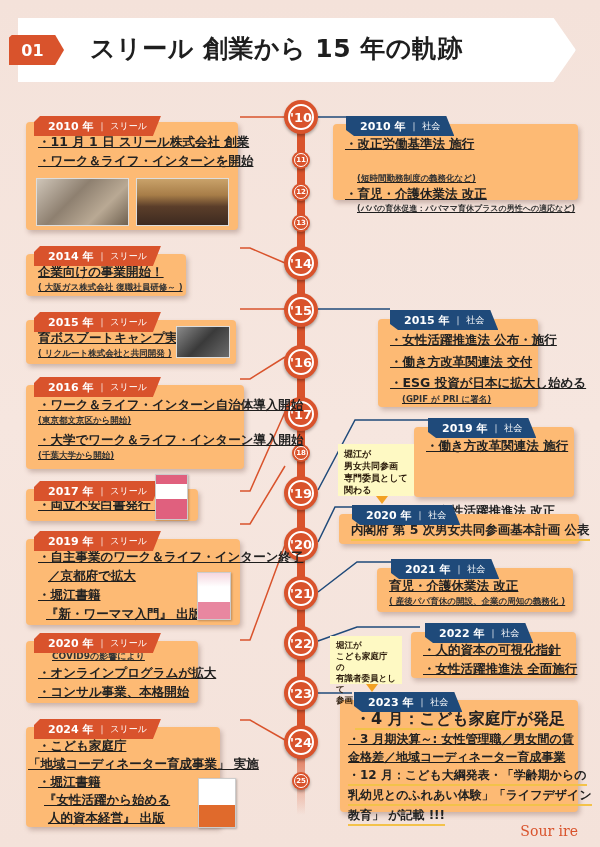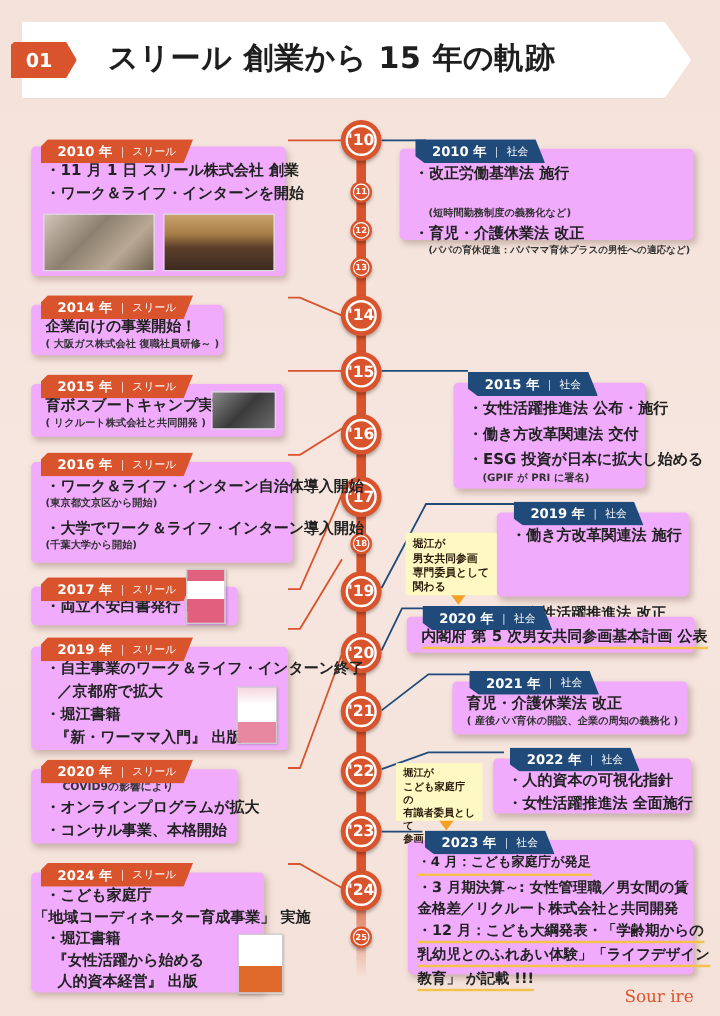--- a/index.html
+++ b/index.html
@@ -42,23 +42,24 @@
   .node::before {
     content: ""; position: absolute; border-radius: 50%;
     border: 2px solid #fff; inset: 4px;
   }
   .node.big { width: 34px; height: 34px; font-size: 13px; }
   .node.small { width: 18px; height: 18px; font-size: 7px; }
   .node.small::before { inset: 2px; border-width: 1px; }
 
   
   .card {
-    position: absolute; background: #f0abfc; border-radius: 4px;
+    position: absolute; background: #fdba74; border-radius: 4px;
     box-shadow: 2px 3px 5px rgba(90,50,40,0.28);
     padding: 10px 10px 6px 12px;
+    text-decoration: underline;
   }
   .tag {
     position: absolute; height: 20px; padding: 0 14px 0 14px;
     color: #fff; font-size: 11px; font-weight: bold;
     display: flex; align-items: center; white-space: nowrap;
   }
   .tag.orange { background: #d9532c; clip-path: polygon(6px 0, 100% 0, calc(100% - 8px) 100%, 0 100%, 0 6px); }
   .tag.navy { background: #1f4a7a; clip-path: polygon(0 0, calc(100% - 8px) 0, 100% 100%, 8px 100%, 0 calc(100% - 6px)); }
   .tag .sep { font-weight: normal; font-size: 9px; margin-left: 4px; }
 
@@ -286,23 +287,23 @@
   <div class="line">・人的資本の可視化指針</div>
   <div class="line">・女性活躍推進法 全面施行</div>
 </div>
 <div class="tag navy" style="left:425px;top:623px;">
     <span>2022 年</span>
     <span class="sep">｜</span>
     <span class="sep">社会</span>
   </div>
 
 <div class="card" style="left:340px;top:700px;width:238px;height:112px;padding:10px 6px 6px 8px;">
-  <div class="line" style="line-height:18px;font-size:11px;"><span class="ul">・4 月：こども家庭庁が発足</span></div>
+  <div class="line" style="line-height:18px;font-size:16px;text-align:center;"><span class="ul">・4 月：こども家庭庁が発足</span></div>
   <div class="line" style="line-height:18px;font-size:12px;"><span>・3 月期決算～: 女性管理職／男女間の賃</span></div>
-  <div class="line" style="line-height:18px;font-size:12px;"><span>金格差／リクルート株式会社と共同開発</span></div>
+  <div class="line" style="line-height:18px;font-size:12px;"><span>金格差／地域コーディネーター育成事業</span></div>
   <div class="line" style="line-height:18px;font-size:12px;"><span class="ul">・12 月：こども大綱発表・「学齢期からの</span></div>
   <div class="line" style="line-height:18px;font-size:12px;"><span class="ul">乳幼児とのふれあい体験」「ライフデザイン</span></div>
   <div class="line" style="line-height:18px;font-size:12px;"><span class="ul">教育」 が記載 !!!</span></div>
 </div>
 <div class="tag navy" style="left:354px;top:692px;">
     <span>2023 年</span>
     <span class="sep">｜</span>
     <span class="sep">社会</span>
   </div>
 

